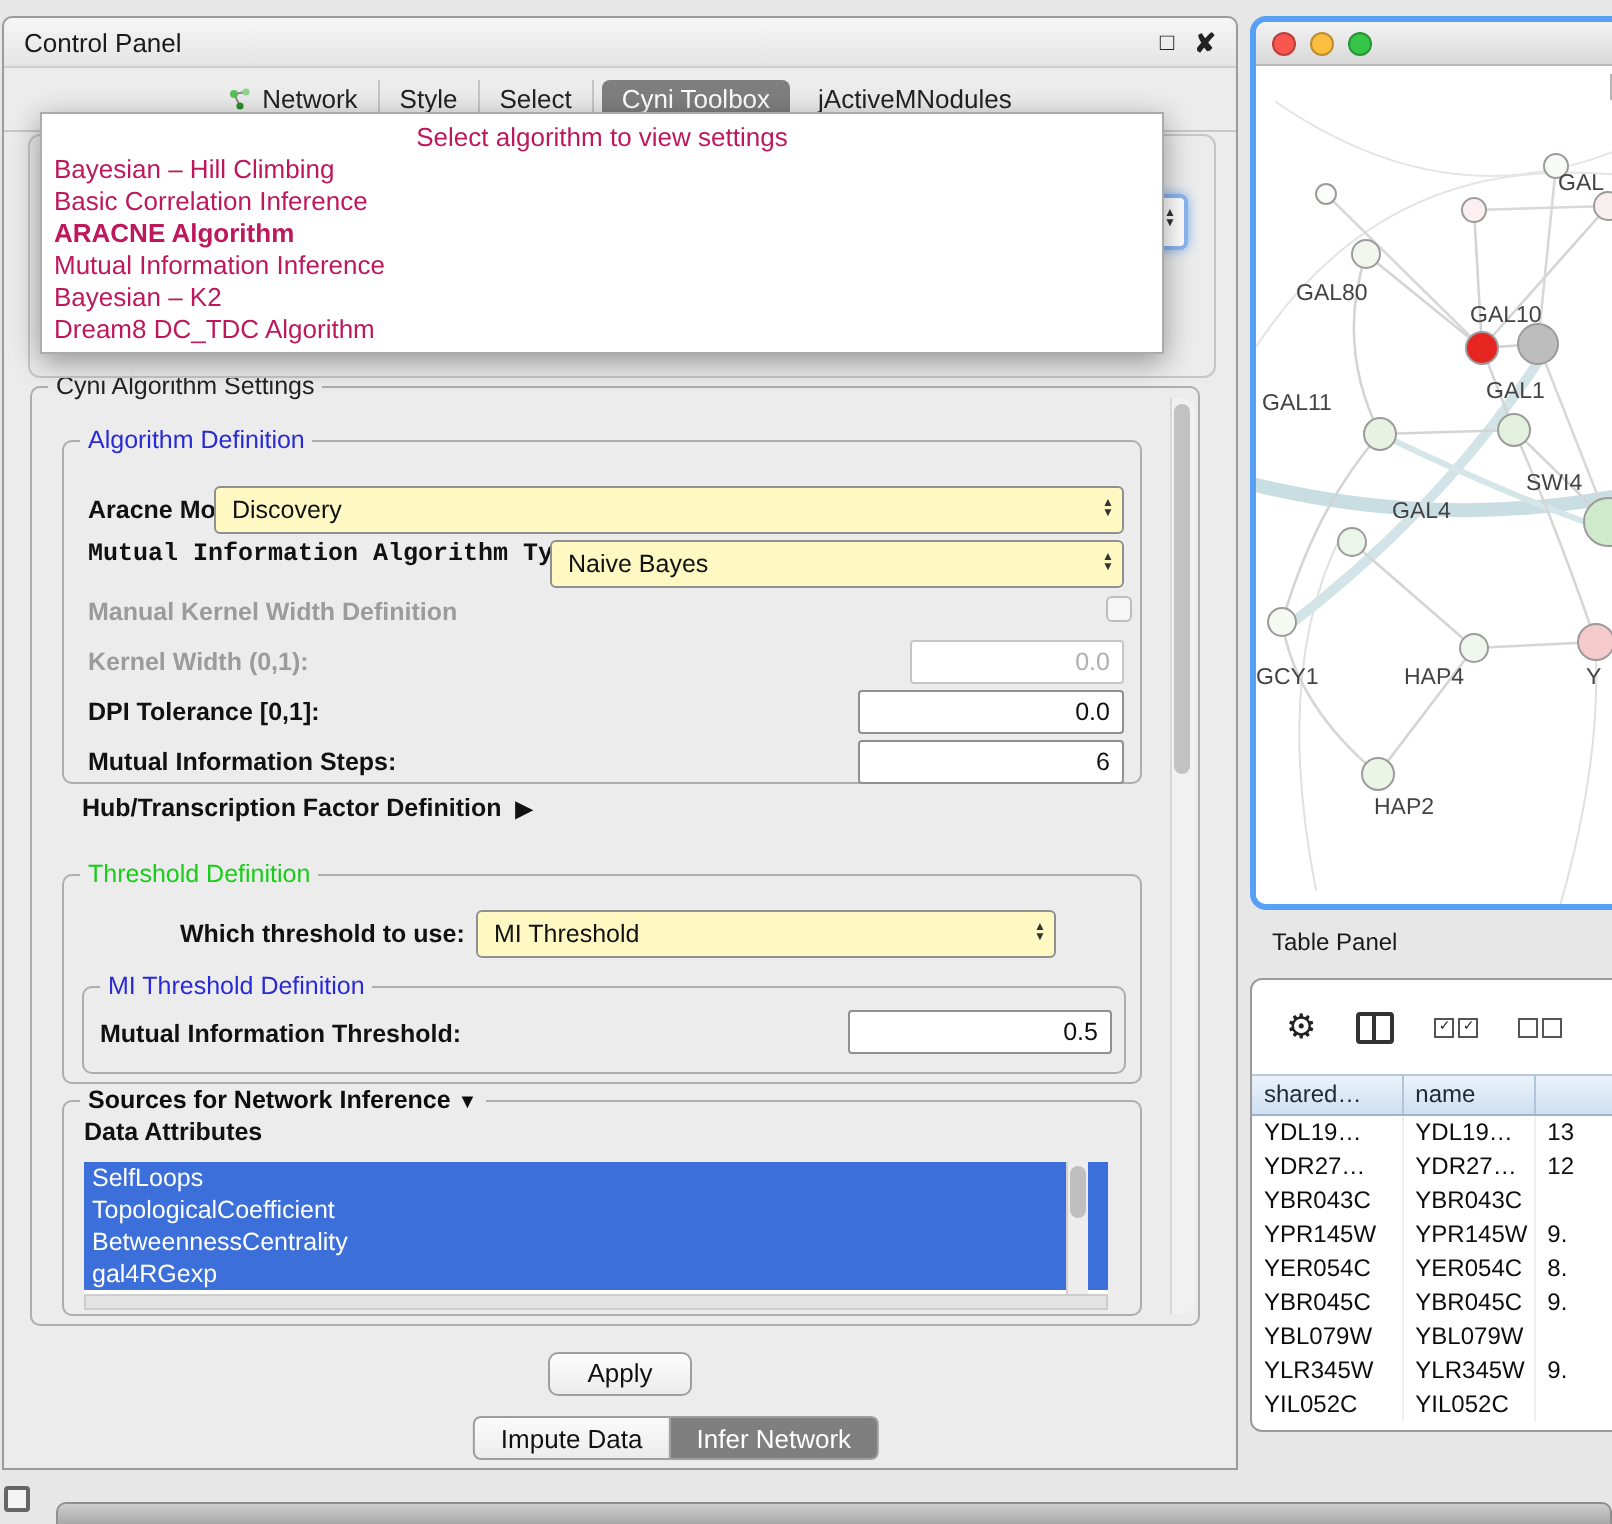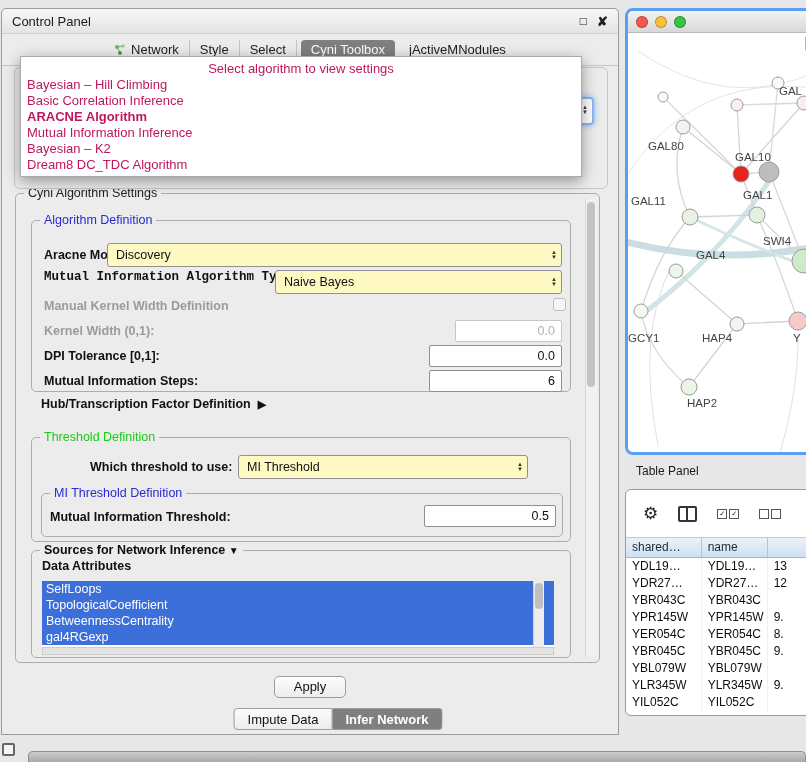--- a/index.html
+++ b/index.html
@@ -53,21 +53,21 @@
   .attr-item{height:16px;line-height:16px;color:#fff;font-size:12.5px;padding-left:4px;white-space:nowrap;}
   .list-scroll{position:absolute;left:501px;top:30px;width:11px;height:66px;background:#ededed;border-left:1px solid #d0d0d0;box-sizing:border-box;}
   .list-thumb{position:absolute;left:1px;top:2px;width:8px;height:26px;background:#bfbfbf;border-radius:4px;}
   .hscroll{position:absolute;left:10px;top:96px;width:512px;height:8px;background:#e3e3e3;border:1px solid #cdcdcd;box-sizing:border-box;}
 
   .apply{position:absolute;left:50%;transform:translateX(-50%);top:667px;width:72px;height:22px;background:linear-gradient(#fdfdfd,#ececec);border:1px solid #9e9e9e;border-radius:5px;font-size:13px;color:#111;text-align:center;line-height:20px;box-sizing:border-box;}
 
   .btabs{position:absolute;top:699px;left:50%;transform:translateX(-50%);display:flex;margin-left:28px;}
   .btab{padding:0 13px;height:22px;line-height:21px;font-size:13px;color:#111;background:linear-gradient(#fbfbfb,#ececec);border:1px solid #9e9e9e;border-left:none;box-sizing:border-box;white-space:nowrap;}
   .btab:first-child{border-left:1px solid #9e9e9e;border-radius:4px 0 0 4px;}
-  .btab:last-child{border-radius:0 4px 4px 0;font-weight:bold;}
+  .btab:last-child{border-radius:0 4px 4px 0;}
   .btab.active{background:#7f7f7f;color:#fff;}
 
   
   .net{position:absolute;left:625px;top:8px;width:200px;height:447px;border:3px solid #58a0f4;border-radius:8px;background:#fff;box-sizing:border-box;overflow:hidden;}
   .net-title{height:21px;background:linear-gradient(#f3f3f3,#d8d8d8);border-bottom:1px solid #b8b8b8;display:flex;align-items:center;padding-left:8px;gap:7px;}
   .tl{width:12px;height:12px;border-radius:50%;border:1px solid rgba(0,0,0,.25);box-sizing:border-box;}
   .net-canvas{position:relative;width:194px;height:420px;background:#fff;}
   .overview{position:absolute;right:4px;top:4px;width:11px;height:11px;border:1px solid #b5b5b5;background:#fcfcfc;}
 
   

